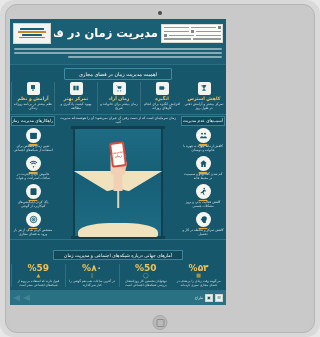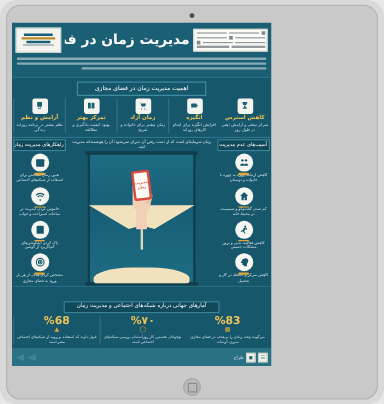--- a/index.html
+++ b/index.html
@@ -608,31 +608,36 @@
         </div>
       </div>
     </div>
 
     <div id="stats-head">
       <span class="stats-pill">آمارهای جهانی درباره شبکه‌های اجتماعی و مدیریت زمان</span>
     </div>
 
     <div id="stats">
       <div class="stat">
-        <div class="stat-val">%83</div>
+        <div class="stat-val">%۵۳</div>
         <div class="stat-ico">▩</div>
         <div class="stat-desc">می‌گویند وقت زیادی را بی‌هدف در فضای مجازی سپری کرده‌اند</div>
       </div>
       <div class="stat">
-        <div class="stat-val">%۷۰</div>
+        <div class="stat-val">%50</div>
         <div class="stat-ico">◯</div>
         <div class="stat-desc">نوجوانان نخستین کار روزانه‌شان بررسی شبکه‌های اجتماعی است</div>
       </div>
       <div class="stat">
-        <div class="stat-val">%68</div>
+        <div class="stat-val">%۸۰</div>
+        <div class="stat-ico">▯</div>
+        <div class="stat-desc">در آخرین ساعات شب هم گوشی را کنار نمی‌گذارند</div>
+      </div>
+      <div class="stat">
+        <div class="stat-val">%59</div>
         <div class="stat-ico">▲</div>
         <div class="stat-desc">قبول دارند که استفاده بی‌رویه از شبکه‌های اجتماعی مضر است</div>
       </div>
     </div>
 
     <div id="footer">
       <div class="foot-left">
         <span class="foot-badge">☷</span>
         <span class="foot-badge">▣</span>
         <span class="foot-credit">طراح</span>

